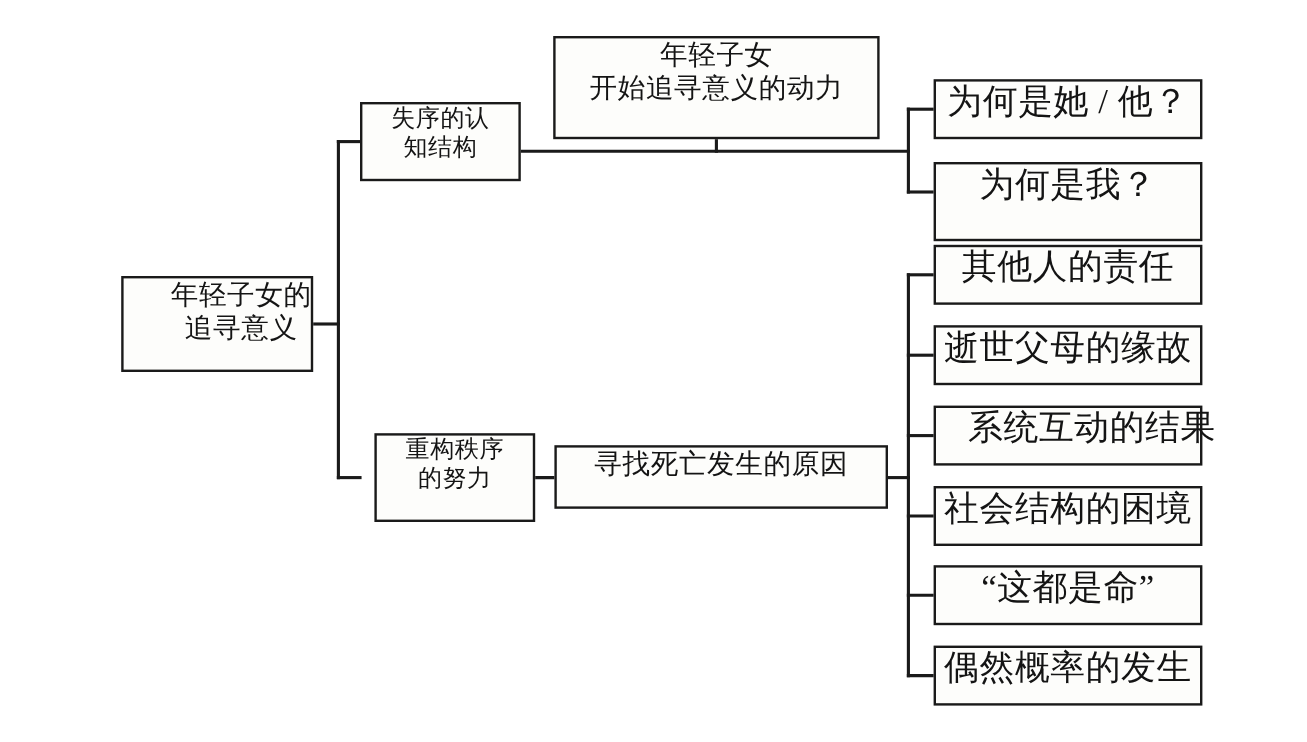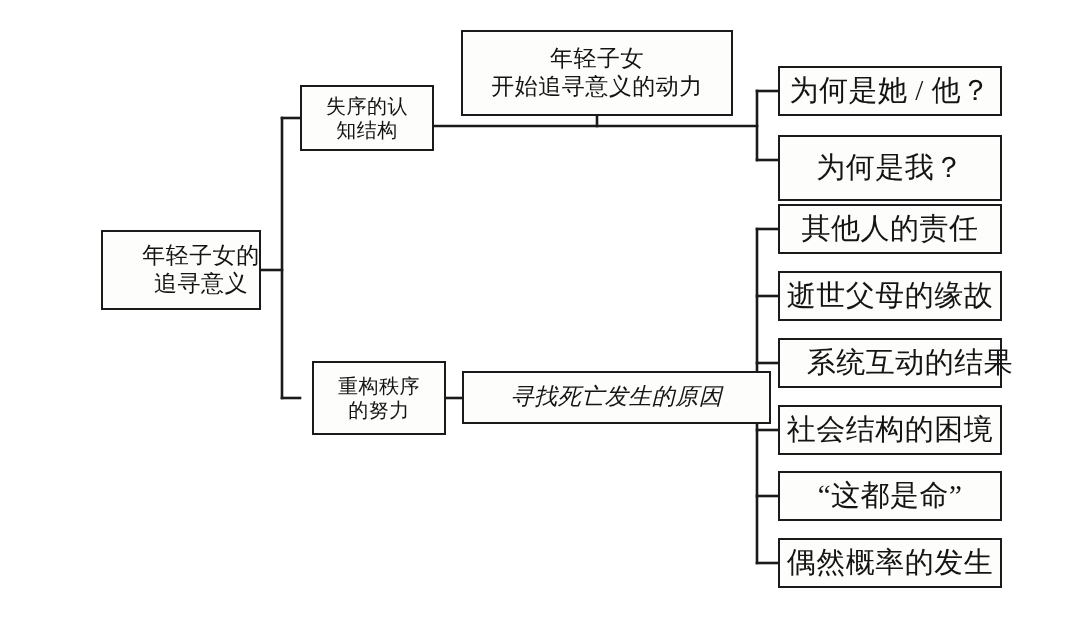--- a/index.html
+++ b/index.html
@@ -25,21 +25,20 @@
     pointer-events: none;
   }
   .node {
     position: absolute;
     box-sizing: border-box;
     border: 2px solid #1a1a1a;
     background: #fdfdfb;
     display: flex;
     flex-direction: column;
     align-items: center;
-    justify-content: center;
     text-align: center;
     color: #141414;
     line-height: 1.22;
     letter-spacing: 0.5px;
     white-space: nowrap;
   }
   .node .line2 { display: block; }
   .n-root   { font-size: 23px; }
   .n-lvl2   { font-size: 20px; }
   .n-mid    { font-size: 23px; }
@@ -90,21 +89,21 @@
   <div class="node n-lvl2" style="left:312px; top:361px; width:134px; height:74px;">
     <span>重构秩序</span>
     <span class="line2">的努力</span>
   </div>
 
   <div class="node n-mid" style="left:461px; top:30px; width:272px; height:86px;">
     <span>年轻子女</span>
     <span class="line2">开始追寻意义的动力</span>
   </div>
 
-  <div class="node n-mid" style="left:462px; top:371px; width:309px; height:53px;font-style:italic;">
+  <div class="node n-mid" style="left:462px; top:371px; width:278px; height:53px;">
     <span>寻找死亡发生的原因</span>
   </div>
 
   <div class="node n-leaf" style="left:778px; top:66px; width:224px; height:50px;">
     <span>为何是她 / 他？</span>
   </div>
 
   <div class="node n-leaf" style="left:778px; top:135px; width:224px; height:66px;">
     <span>为何是我？</span>
   </div>

